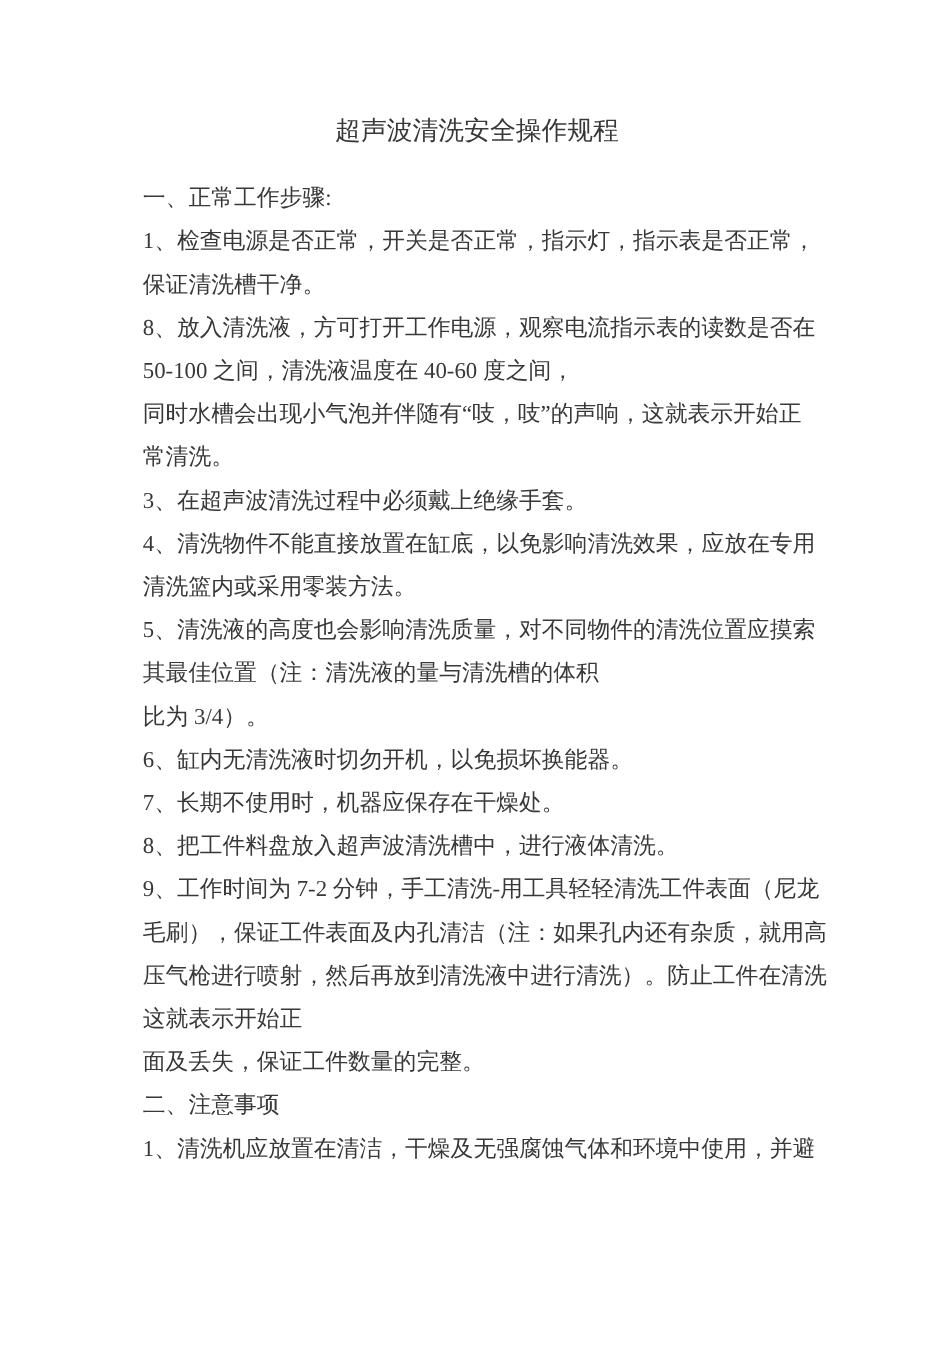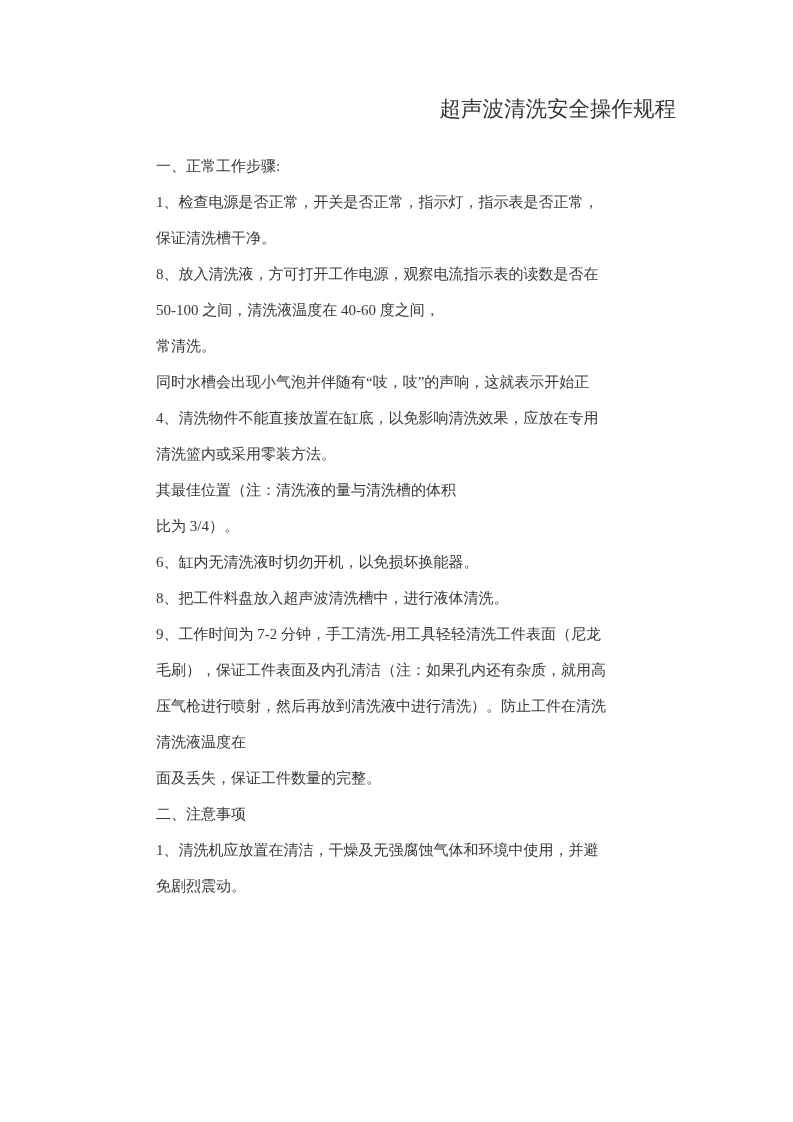--- a/index.html
+++ b/index.html
@@ -12,59 +12,60 @@
     width: 793px;
     height: 1122px;
     background: #ffffff;
     box-sizing: border-box;
     padding: 96px 117px 0 119px;
     font-family: "Liberation Serif", "DejaVu Serif", serif;
     color: #383838;
     overflow: hidden;
   }
   .doc-title {
-    text-align: right;
+    text-align: center;
     font-size: 21.5px;
     line-height: 26px;
     font-weight: normal;
     white-space: nowrap;
     margin: 0;
   }
   .doc-lines {
     margin-top: 26px;
   }
   .line {
     height: 36px;
     line-height: 36px;
-    font-size: 15px;
+    font-size: 19px;
     white-space: nowrap;
-    margin-left: 37px;
   }
 </style>
 </head>
 <body>
 
 <div class="page">
   <h1 class="doc-title">超声波清洗安全操作规程</h1>
   <div class="doc-lines">
     <div class="line">一、正常工作步骤:</div>
     <div class="line">1、检查电源是否正常，开关是否正常，指示灯，指示表是否正常，</div>
     <div class="line">保证清洗槽干净。</div>
     <div class="line">8、放入清洗液，方可打开工作电源，观察电流指示表的读数是否在</div>
     <div class="line">50-100 之间，清洗液温度在 40-60 度之间，</div>
+    <div class="line">同时水槽会出现小气泡并伴随有“吱，吱”的声响，这就表示开始正</div>
     <div class="line">常清洗。</div>
-    <div class="line">同时水槽会出现小气泡并伴随有“吱，吱”的声响，这就表示开始正</div>
+    <div class="line">3、在超声波清洗过程中必须戴上绝缘手套。</div>
     <div class="line">4、清洗物件不能直接放置在缸底，以免影响清洗效果，应放在专用</div>
     <div class="line">清洗篮内或采用零装方法。</div>
+    <div class="line">5、清洗液的高度也会影响清洗质量，对不同物件的清洗位置应摸索</div>
     <div class="line">其最佳位置（注：清洗液的量与清洗槽的体积</div>
     <div class="line">比为 3/4）。</div>
     <div class="line">6、缸内无清洗液时切勿开机，以免损坏换能器。</div>
+    <div class="line">7、长期不使用时，机器应保存在干燥处。</div>
     <div class="line">8、把工件料盘放入超声波清洗槽中，进行液体清洗。</div>
     <div class="line">9、工作时间为 7-2 分钟，手工清洗-用工具轻轻清洗工件表面（尼龙</div>
     <div class="line">毛刷），保证工件表面及内孔清洁（注：如果孔内还有杂质，就用高</div>
     <div class="line">压气枪进行喷射，然后再放到清洗液中进行清洗）。防止工件在清洗</div>
-    <div class="line">清洗液温度在</div>
+    <div class="line">这就表示开始正</div>
     <div class="line">面及丢失，保证工件数量的完整。</div>
     <div class="line">二、注意事项</div>
     <div class="line">1、清洗机应放置在清洁，干燥及无强腐蚀气体和环境中使用，并避</div>
-    <div class="line">免剧烈震动。</div>
   </div>
 </div>
 
 </body></html>

